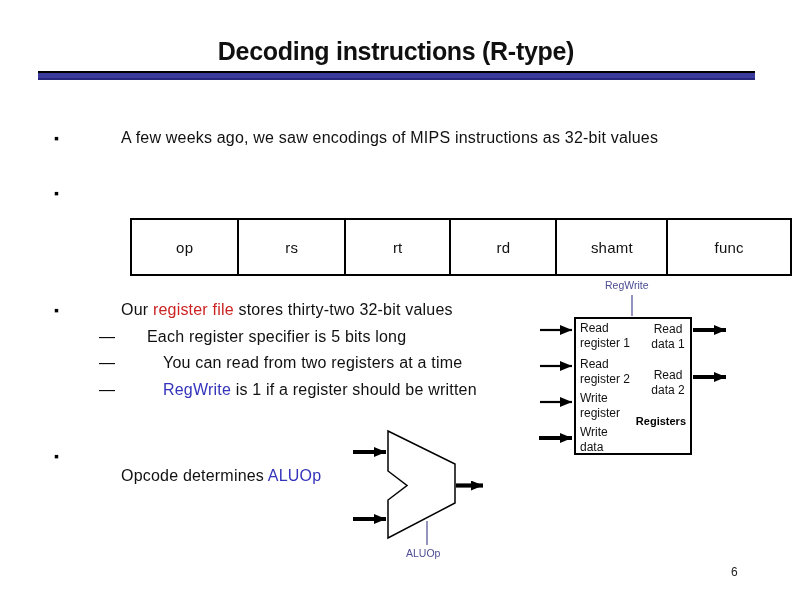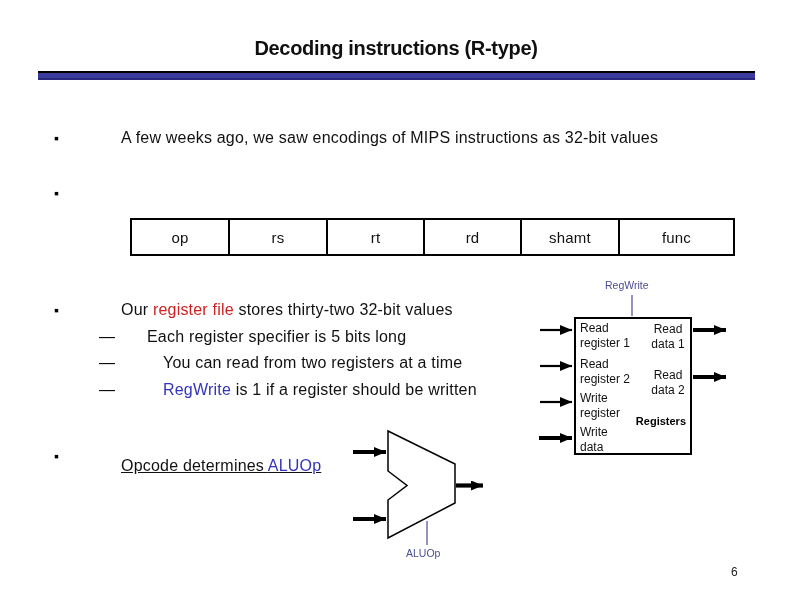--- a/index.html
+++ b/index.html
@@ -6,38 +6,38 @@
     --bar_blue:#3b3b9d; --bar_edge:#27277d;
     --highlight_red:#cc2222; --highlight_blue:#3333bb; --diagram_label:#4c4c93;
   }
   html,body{margin:0;padding:0;background:#888;}
   .slide{
     position:relative; width:792px; height:612px; background:#ffffff;
     font-family:"Liberation Sans", sans-serif; color:#111; overflow:hidden;
   }
   .title{
     position:absolute; left:0; top:37px; width:100%; text-align:center;
-    font-size:20px; font-weight:bold; letter-spacing:-0.3px; color:#101010;
+    font-size:25px; font-weight:bold; letter-spacing:-0.3px; color:#101010;
   }
   .title-rule{
     position:absolute; left:38px; top:71px; width:717px; height:5px;
     background:var(--bar_blue); border-top:2px solid #000;
     border-bottom:2px solid var(--bar_edge);
   }
   .btxt{position:absolute; font-size:16px; letter-spacing:0.2px; line-height:19px; white-space:nowrap;margin-left:43px;}
   .mk{position:absolute; font-size:14px; line-height:14px; color:#000;}
   .dash{position:absolute; font-size:16px; line-height:19px; color:#000;}
   .italic{font-style:italic;}
   .red{color:var(--highlight_red);}
   .blue{color:var(--highlight_blue);}
   
   .ftable{position:absolute; left:130px; top:218px; border-collapse:collapse;}
   .ftable tr.cells td{
     border:2px solid #000; height:26px; text-align:center; vertical-align:middle;
-    font-size:15px; letter-spacing:0.2px; background:#fff; padding:4px;
+    font-size:15px; letter-spacing:0.2px; background:#fff; padding:14px;
   }
   .ftable tr.bits td{
     border:none; text-align:center; font-size:15px; letter-spacing:0.2px;
     padding:6px 0 0 0; background:transparent;
   }
   
   .dlabel{position:absolute; color:var(--diagram_label); font-size:10.5px; white-space:nowrap;}
   .rf-box{
     position:absolute; left:574px; top:317px; width:118px; height:138px;
     border:2px solid #000; box-sizing:border-box; background:#fff;
@@ -94,21 +94,21 @@
   <div class="btxt" style="left:120px; top:353px;">
     <span>You can read from two registers at a time</span>
   </div>
 
   <span class="dash" style="left:99px; top:380px;">—</span>
   <div class="btxt" style="left:120px; top:380px;">
     <span class="blue">RegWrite</span><span> is 1 if a register should be written</span>
   </div>
 
   <span class="mk" style="left:54px; top:449px;">▪</span>
-  <div class="btxt" style="left:78px; top:456px;text-decoration:underline;">
+  <div class="btxt" style="left:78px; top:466px;">
     <span>Opcode determines </span><span class="blue">ALUOp</span>
   </div>
 
   <div class="dlabel" style="left:605px; top:279px;">RegWrite</div>
   <div class="rf-box"></div>
 
   <div class="rf-lab" style="left:580px; top:321px;">Read
 register 1</div>
   <div class="rf-lab" style="left:580px; top:357px;">Read
 register 2</div>

